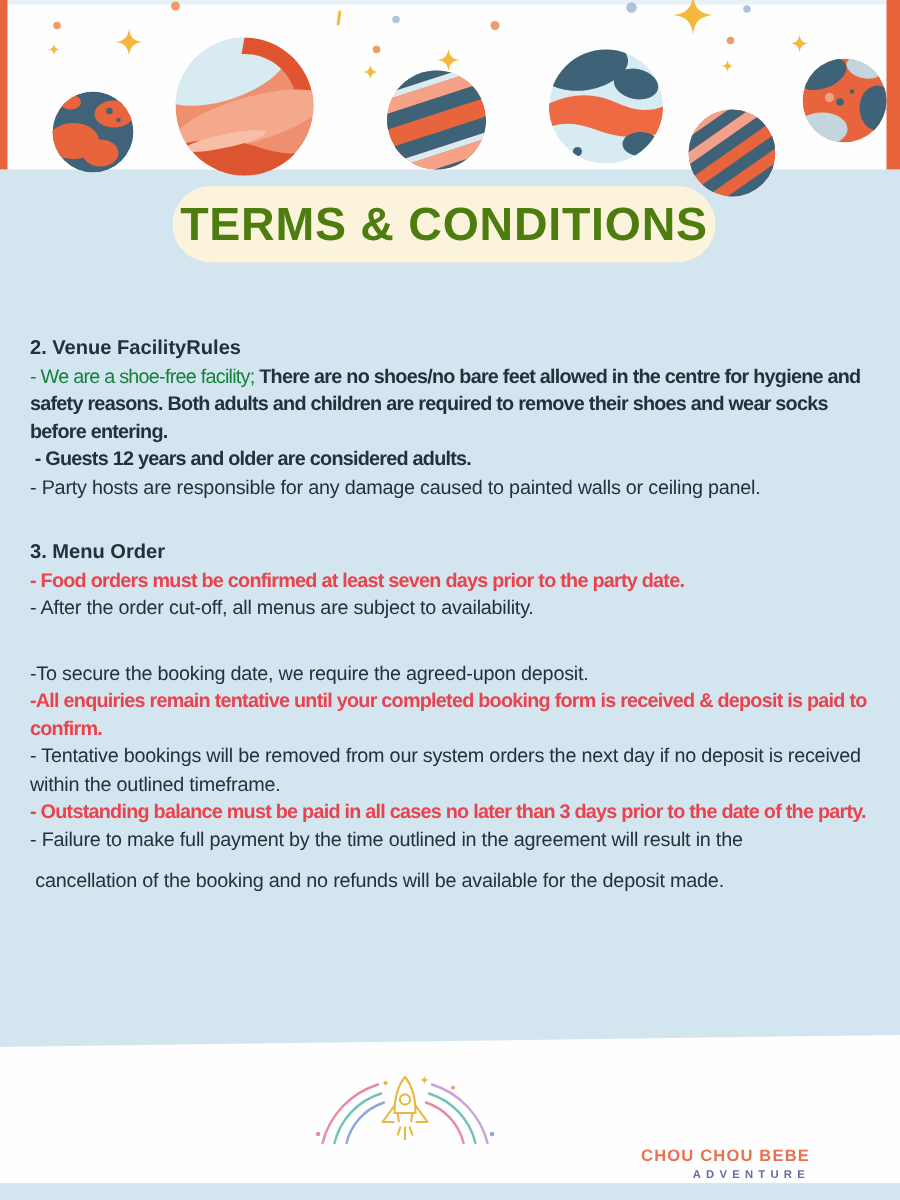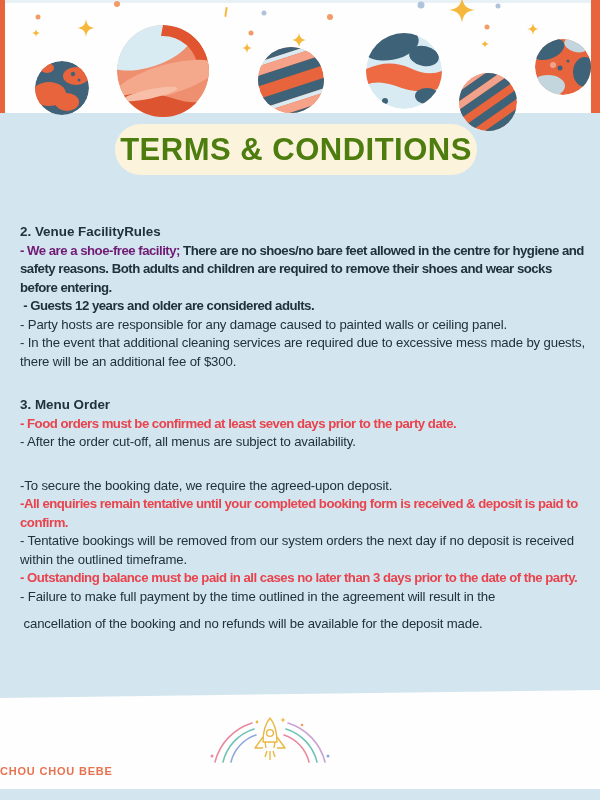--- a/index.html
+++ b/index.html
@@ -28,34 +28,34 @@
 
   
   .terms {
     position:absolute; left:20px; top:183px; width:566px;
     color:#20323B; font-size:13.2px; line-height:18.5px;margin-top:40px;
   }
   .terms section + section { margin-top:25px; }
   .terms .h { margin:0; font-size:13.4px; font-weight:bold; line-height:18.5px; }
   .terms p { margin:0; white-space:pre-wrap; letter-spacing:-0.15px; }
   .terms p.bold { font-weight:bold; letter-spacing:-0.5px; }
-  .terms .red { color:#701a75; font-weight:bold; }
+  .terms .red { color:#15803d; font-weight:normal; }
   .terms p.redline { color:#E9434E; font-weight:bold; letter-spacing:-0.5px; }
   .terms p.gap-top { margin-top:9px; }
 
   
   .footer-white {
     position:absolute; left:0; top:688px; width:600px; height:101px; background:#FEFEFE;
     -webkit-clip-path:polygon(0 10px, 600px 2px, 600px 101px, 0 101px);
     clip-path:polygon(0 10px, 600px 2px, 600px 101px, 0 101px);
   }
   .bottom-strip { position:absolute; left:0; top:789px; width:600px; height:11px; background:#D3E5EE; }
 
   
-  .logo { position:absolute; left:0; top:712px; width:540px; text-align:left; }
+  .logo { position:absolute; left:0; top:712px; width:540px; text-align:right; }
   .logo svg { display:block; margin:0 auto; }
   .brand-name { margin-top:1px; color:#E8714E; font-size:11px; font-weight:bold; letter-spacing:0.8px; }
   .brand-tagline { margin-top:1px; color:#5F6FA6; font-size:7.5px; font-weight:bold; letter-spacing:3.5px; }
 </style>
 </head>
 <body>
 
 <div class="page">
 
   <div class="top-band"></div>
@@ -178,21 +178,20 @@
     <span>TERMS &amp; CONDITIONS</span>
   </div>
 
   <div class="terms">
 
     <section>
       <h2 class="h">2. Venue FacilityRules</h2>
       <p class="para bold"><span class="red">- We are a shoe-free facility;</span><span> There are no shoes/no bare feet allowed in the centre for hygiene and safety reasons. Both adults and children are required to remove their shoes and wear socks before entering.</span></p>
       <p class="para bold"> - Guests 12 years and older are considered adults.</p>
       <p class="para">- Party hosts are responsible for any damage caused to painted walls or ceiling panel.</p>
-      <p class="para">- In the event that additional cleaning services are required due to excessive mess made by guests, there will be an additional fee of $300.</p>
     </section>
 
     <section>
       <h2 class="h">3. Menu Order</h2>
       <p class="para redline">- Food orders must be confirmed at least seven days prior to the party date.</p>
       <p class="para">- After the order cut-off, all menus are subject to availability.</p>
     </section>
 
     <section>
       <p class="para">-To secure the booking date, we require the agreed-upon deposit.</p>
@@ -228,17 +227,18 @@
         <path d="M60,30 L61,36 M70,30 L69,36"></path>
         <path d="M62,39 L60,45 M65,39 L65,48 M68,39 L70,45"></path>
       </g>
       <circle cx="52" cy="10" r="1.4" fill="#E9B844"></circle>
       <path transform="translate(78,8) scale(3)" fill="#E9B844" d="M0,-1 C0.08,-0.35 0.35,-0.08 1,0 C0.35,0.08 0.08,0.35 0,1 C-0.08,0.35 -0.35,0.08 -1,0 C-0.35,-0.08 -0.08,-0.35 0,-1 Z"></path>
       <circle cx="7" cy="44" r="1.5" fill="#E88AA0"></circle>
       <circle cx="123" cy="44" r="1.5" fill="#8FA8DC"></circle>
       <circle cx="97" cy="13" r="1.3" fill="#F29B66"></circle>
     </svg>
     <div class="brand-name">CHOU CHOU BEBE</div>
+    <div class="brand-tagline">ADVENTURE</div>
   </div>
 
   <div class="bottom-strip"></div>
 
 </div>
 
 </body></html>

